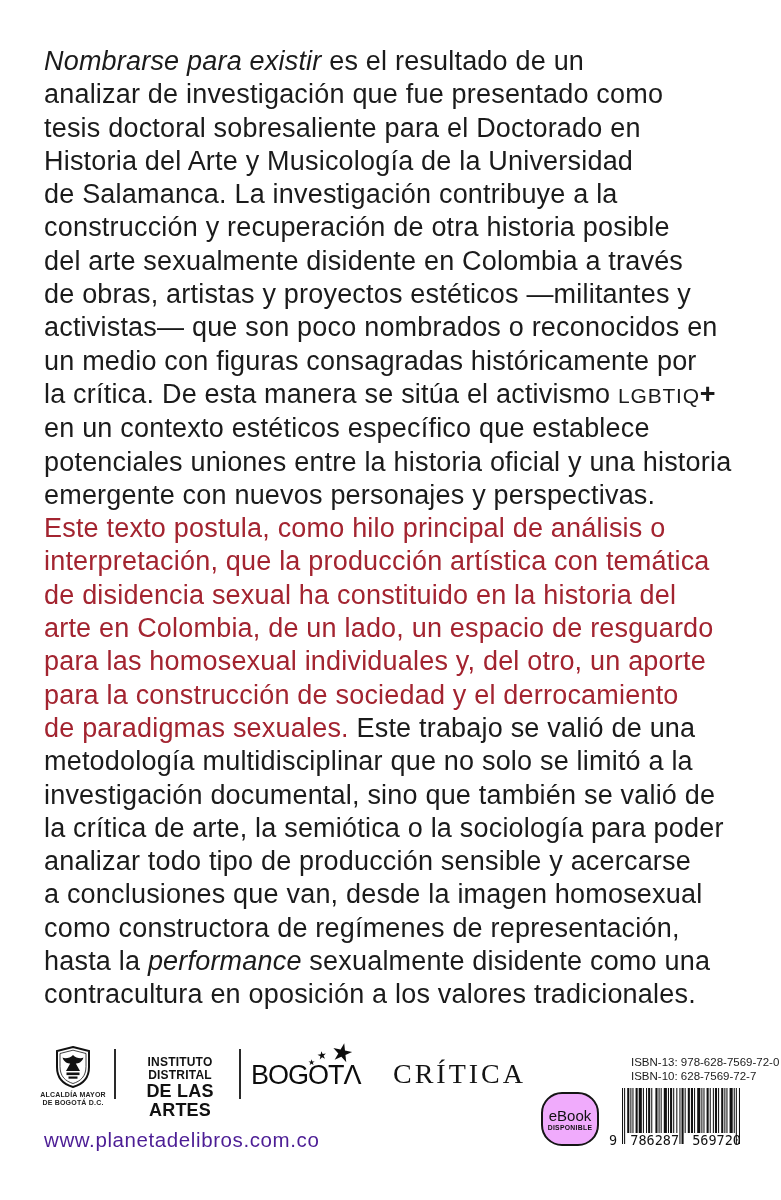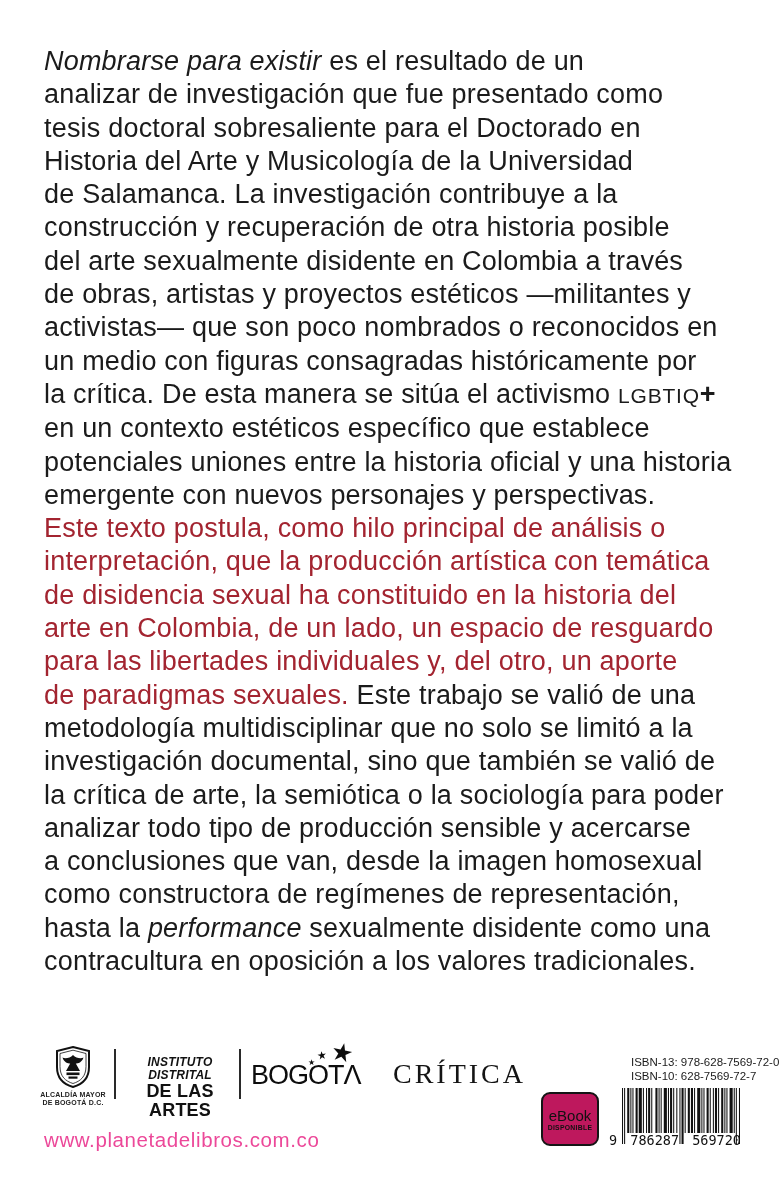--- a/index.html
+++ b/index.html
@@ -29,56 +29,56 @@
   .seg-b{font-weight:700;}
 
   
   .crest-block{position:absolute;left:40px;top:1046px;width:66px;text-align:center;}
   .crest-block svg{display:block;margin:0 auto;}
   .crest-caption{margin-top:3px;font-size:7px;font-weight:700;line-height:8px;letter-spacing:0.2px;color:#222;}
   .v-divider{position:absolute;width:2px;background:#2a2a2a;}
   .divider-1{left:114px;top:1049px;height:50px;}
   .divider-2{left:239px;top:1049px;height:50px;}
   .idartes{position:absolute;left:124px;top:1056px;width:112px;text-align:center;font-weight:700;color:#111;}
-  .idartes .l1{font-size:12px;letter-spacing:0.2px;line-height:13px;font-style:italic;}
+  .idartes .l1{font-size:12px;letter-spacing:0.2px;line-height:13px;}
   .idartes .l2{font-size:18px;letter-spacing:0.2px;line-height:19px;}
   .bogota{position:absolute;left:251px;top:1062px;width:110px;color:#0d0d0d;}
   .bogota .word{font-size:27px;font-weight:400;letter-spacing:-1px;line-height:27px;}
   .bogota .star{position:absolute;line-height:1;}
   .bogota .star-big{font-size:25px;left:80px;top:-22px;transform:rotate(12deg);}
   .bogota .star-small{font-size:11px;left:66px;top:-12px;transform:rotate(-8deg);}
   .bogota .star-tiny{font-size:8px;left:57px;top:-3px;}
   .critica{
     position:absolute;left:393px;top:1058px;
     font-family:"Liberation Serif",serif;
     font-size:28px;letter-spacing:3px;color:#141414;
   }
 
   
   .isbn{position:absolute;left:622px;top:1056px;font-size:11.5px;line-height:13.5px;color:#1b1b1b;margin-left:9px;}
   .ebook-box{
     position:absolute;left:541px;top:1092px;width:58px;height:54px;
-    border:2.5px solid #151515;border-radius:9px;
+    border:2.5px solid #151515;border-radius:21px;
     display:flex;flex-direction:column;align-items:center;justify-content:center;
-    background:#be185d;
+    background:#f0abfc;
   }
   .ebook-box .l1{font-size:15px;color:#111;line-height:16px;}
   .ebook-box .l2{font-size:6.8px;font-weight:700;letter-spacing:0.3px;color:#111;}
   .barcode{position:absolute;left:622px;top:1088px;width:118px;}
   .barcode-digits{
     position:absolute;left:609px;top:1132px;width:132px;
     display:flex;justify-content:space-between;
     font-family:"DejaVu Sans Mono",monospace;
     font-size:13.5px;color:#111;
   }
 
   
   .website{
     position:absolute;left:44px;top:1128px;
-    font-size:20.5px;letter-spacing:0.6px;color:#ec4899;
+    font-size:20.5px;letter-spacing:0.6px;color:#4c1d95;
   }
 </style>
 </head>
 <body>
 
 <div class="cover" style="--red: #a32430;">
 
   <div class="synopsis">
       <div class="line"><span class="seg-i">Nombrarse para existir</span><span class="seg-n"> es el resultado de un</span></div>
       <div class="line"><span class="seg-n">analizar de investigación que fue presentado como</span></div>
@@ -91,21 +91,22 @@
       <div class="line"><span class="seg-n">activistas— que son poco nombrados o reconocidos en</span></div>
       <div class="line"><span class="seg-n">un medio con figuras consagradas históricamente por</span></div>
       <div class="line"><span class="seg-n">la crítica. De esta manera se sitúa el activismo </span><span class="seg-sc">LGBTIQ</span><span class="seg-b">+</span></div>
       <div class="line"><span class="seg-n">en un contexto estéticos específico que establece</span></div>
       <div class="line"><span class="seg-n">potenciales uniones entre la historia oficial y una historia</span></div>
       <div class="line"><span class="seg-n">emergente con nuevos personajes y perspectivas.</span></div>
       <div class="line"><span class="seg-r">Este texto postula, como hilo principal de análisis o</span></div>
       <div class="line"><span class="seg-r">interpretación, que la producción artística con temática</span></div>
       <div class="line"><span class="seg-r">de disidencia sexual ha constituido en la historia del</span></div>
       <div class="line"><span class="seg-r">arte en Colombia, de un lado, un espacio de resguardo</span></div>
-      <div class="line"><span class="seg-r">para las libertades individuales y, del otro, un aporte</span></div>
+      <div class="line"><span class="seg-r">para las homosexual individuales y, del otro, un aporte</span></div>
+      <div class="line"><span class="seg-r">para la construcción de sociedad y el derrocamiento</span></div>
       <div class="line"><span class="seg-r">de paradigmas sexuales. </span><span class="seg-n">Este trabajo se valió de una</span></div>
       <div class="line"><span class="seg-n">metodología multidisciplinar que no solo se limitó a la</span></div>
       <div class="line"><span class="seg-n">investigación documental, sino que también se valió de</span></div>
       <div class="line"><span class="seg-n">la crítica de arte, la semiótica o la sociología para poder</span></div>
       <div class="line"><span class="seg-n">analizar todo tipo de producción sensible y acercarse</span></div>
       <div class="line"><span class="seg-n">a conclusiones que van, desde la imagen homosexual</span></div>
       <div class="line"><span class="seg-n">como constructora de regímenes de representación,</span></div>
       <div class="line"><span class="seg-n">hasta la </span><span class="seg-i">performance</span><span class="seg-n"> sexualmente disidente como una</span></div>
       <div class="line"><span class="seg-n">contracultura en oposición a los valores tradicionales.</span></div>
     </div>

